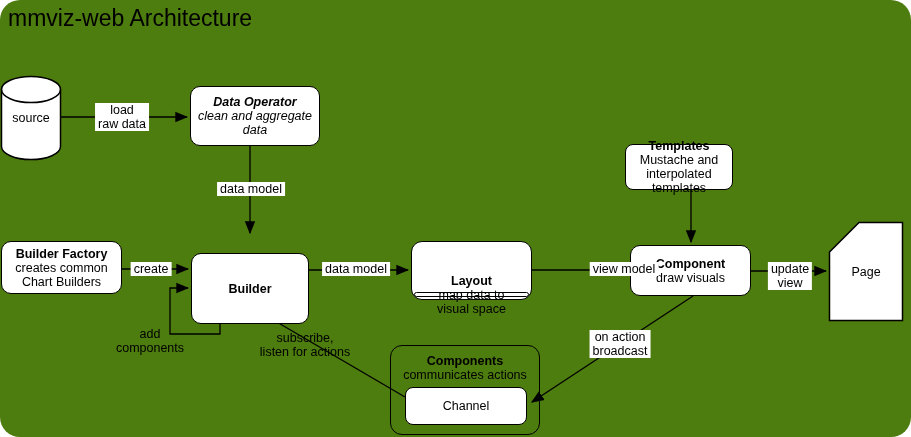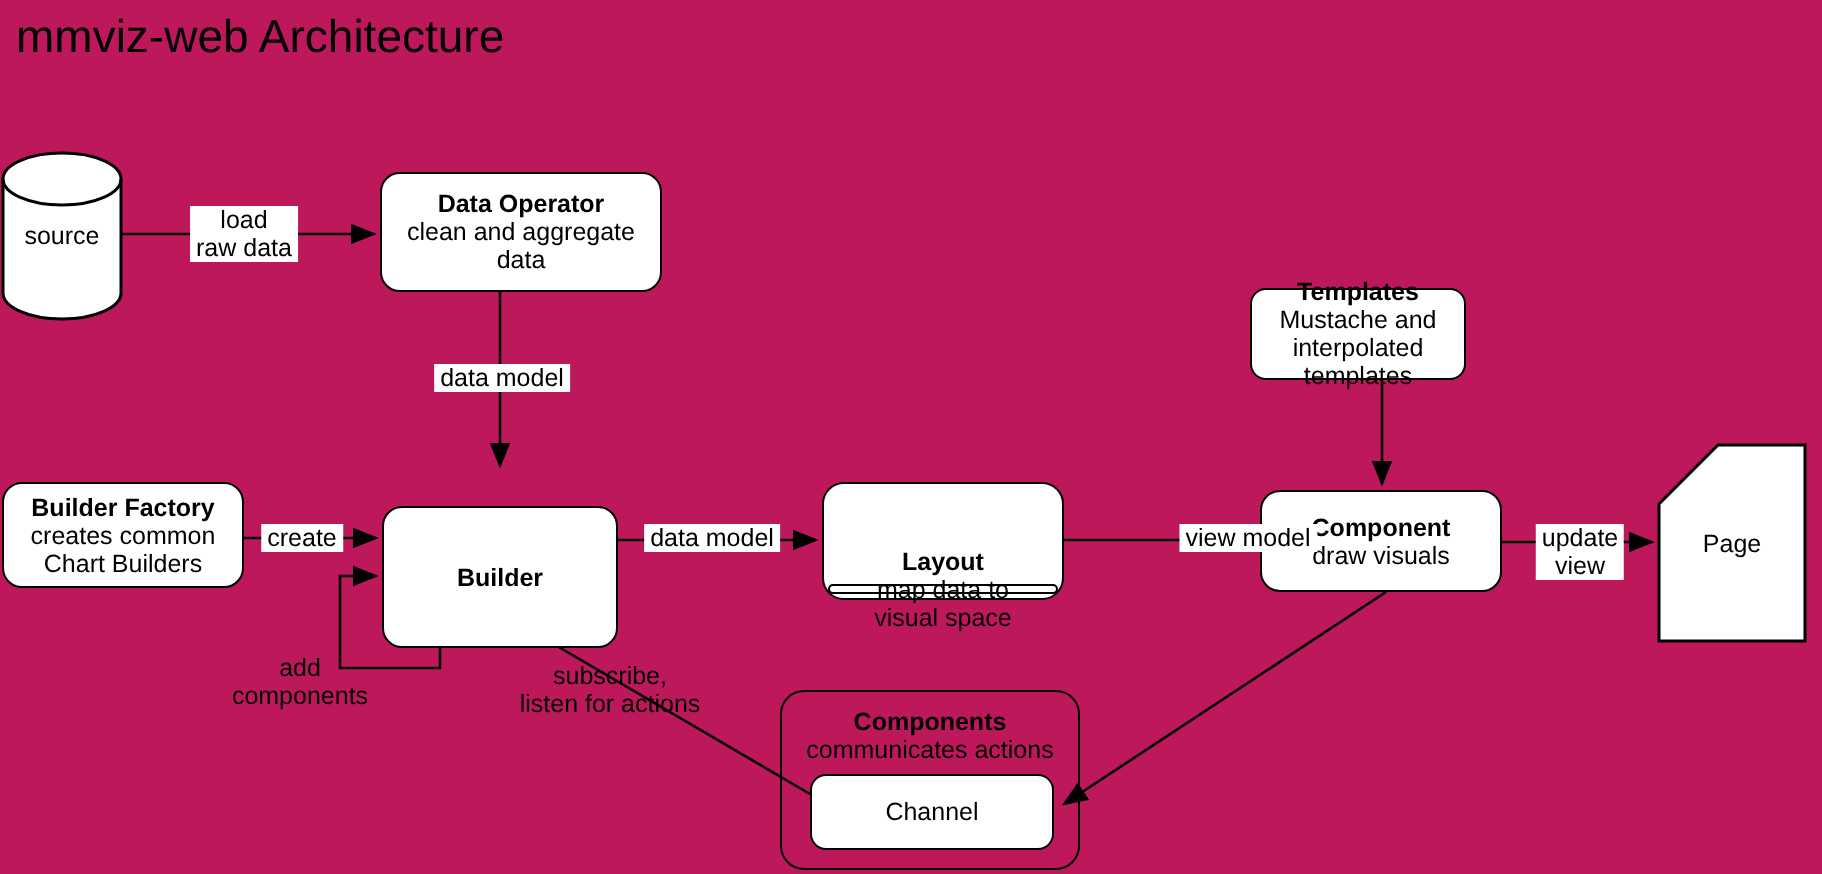--- a/index.html
+++ b/index.html
@@ -1,18 +1,18 @@
 <!DOCTYPE html>
 <html><head>
 <meta charset="utf-8">
 <style>
   html,body { margin:0; padding:0; background:#ffffff; }
   .stage {
-    position:relative; width:911px; height:437px; background:#be185d;
-    font-family:"Liberation Sans", sans-serif; color:#000; overflow:hidden;
+    position:relative; width:911px; height:437px; background:#4d7c0f;
+    font-family:"Liberation Sans", sans-serif; color:#000; overflow:hidden;border-radius:20px;
   }
   .page-title {
     position:absolute; left:8px; top:5px; font-size:23px; line-height:27px;
     color:#000; white-space:nowrap;
   }
   svg.wires { position:absolute; left:0; top:0; }
   .node {
     position:absolute; box-sizing:border-box; border:1.5px solid #000;
     border-radius:10px; background:#fff; display:flex; flex-direction:column;
     align-items:center; justify-content:center; text-align:center;
@@ -64,21 +64,21 @@
     <line x1="122" y1="269" x2="188" y2="269" stroke="#000" stroke-width="1.3" marker-end="url(#ah)"></line>
     <polyline points="220,307 220,334 170,334 170,288 188,288" fill="none" stroke="#000" stroke-width="1.3" marker-end="url(#ah)"></polyline>
     <line x1="309" y1="270" x2="408" y2="270" stroke="#000" stroke-width="1.3" marker-end="url(#ah)"></line>
     <line x1="532" y1="270" x2="627" y2="270" stroke="#000" stroke-width="1.3" marker-end="url(#ah)"></line>
     <line x1="691" y1="189" x2="691" y2="242" stroke="#000" stroke-width="1.3" marker-end="url(#ah)"></line>
     <line x1="751" y1="271" x2="826" y2="271" stroke="#000" stroke-width="1.3" marker-end="url(#ah)"></line>
     <line x1="405" y1="397" x2="258" y2="311" stroke="#000" stroke-width="1.3" marker-end="url(#ah)"></line>
     <line x1="693" y1="296" x2="532" y2="402" stroke="#000" stroke-width="1.3" marker-end="url(#ah)"></line>
   </svg>
 
-  <div class="node" style="left:190px; top:86px; width:141px; height:60px;">
+  <div class="node" style="left:190px; top:86px; width:130px; height:60px;font-style:italic;">
     <div class="t">Data Operator</div>
     <div class="d">clean and aggregate
 data</div>
   </div>
 
   <div class="node" style="left:1px; top:241px; width:121px; height:53px;">
     <div class="t">Builder Factory</div>
     <div class="d">creates common
 Chart Builders</div>
   </div>
@@ -123,14 +123,16 @@
   <div class="elabel" style="left:251px; top:189px;">data model</div>
   <div class="elabel" style="left:151px; top:269px;">create</div>
   <div class="elabel" style="left:150px; top:341px; background:transparent;">add
 components</div>
   <div class="elabel" style="left:356px; top:269px;">data model</div>
   <div class="elabel" style="left:580px; top:269px;margin-left:44px;">view model</div>
   <div class="elabel" style="left:790px; top:276px;">update
 view</div>
   <div class="elabel" style="left:305px; top:345px; background:transparent;">subscribe,
 listen for actions</div>
+  <div class="elabel" style="left:620px; top:344px;">on action
+broadcast</div>
 
 </div>
 
 </body></html>

